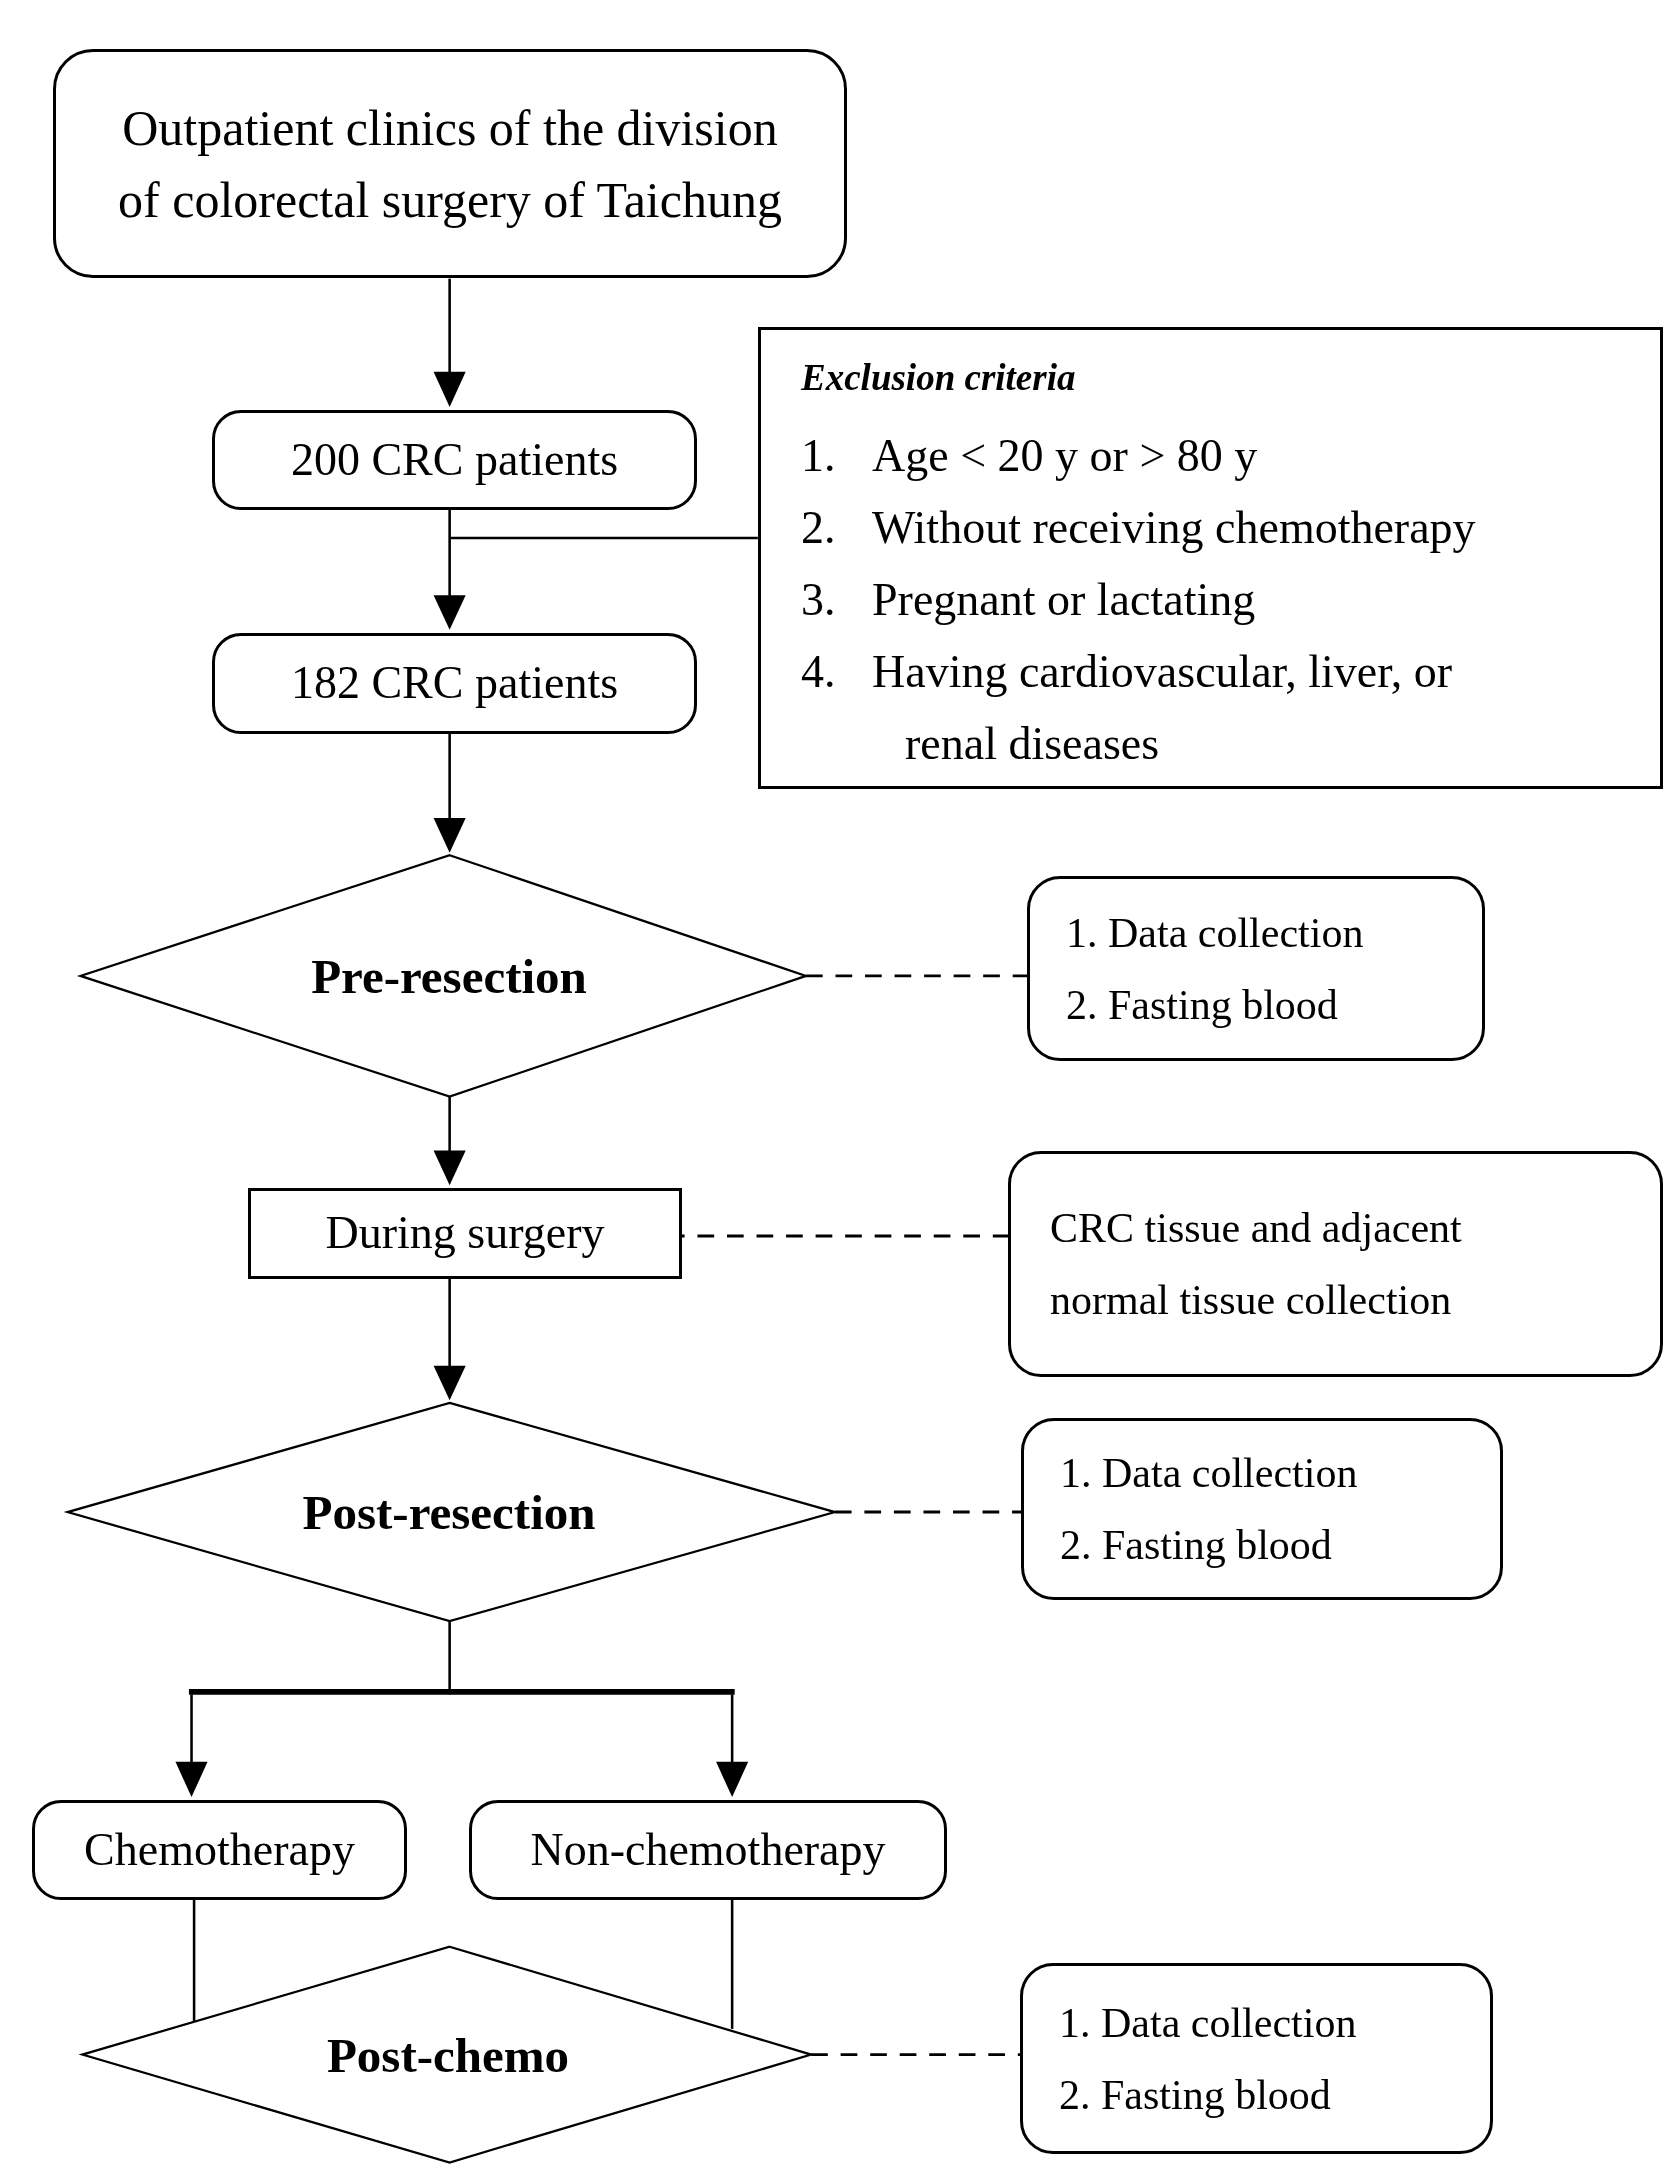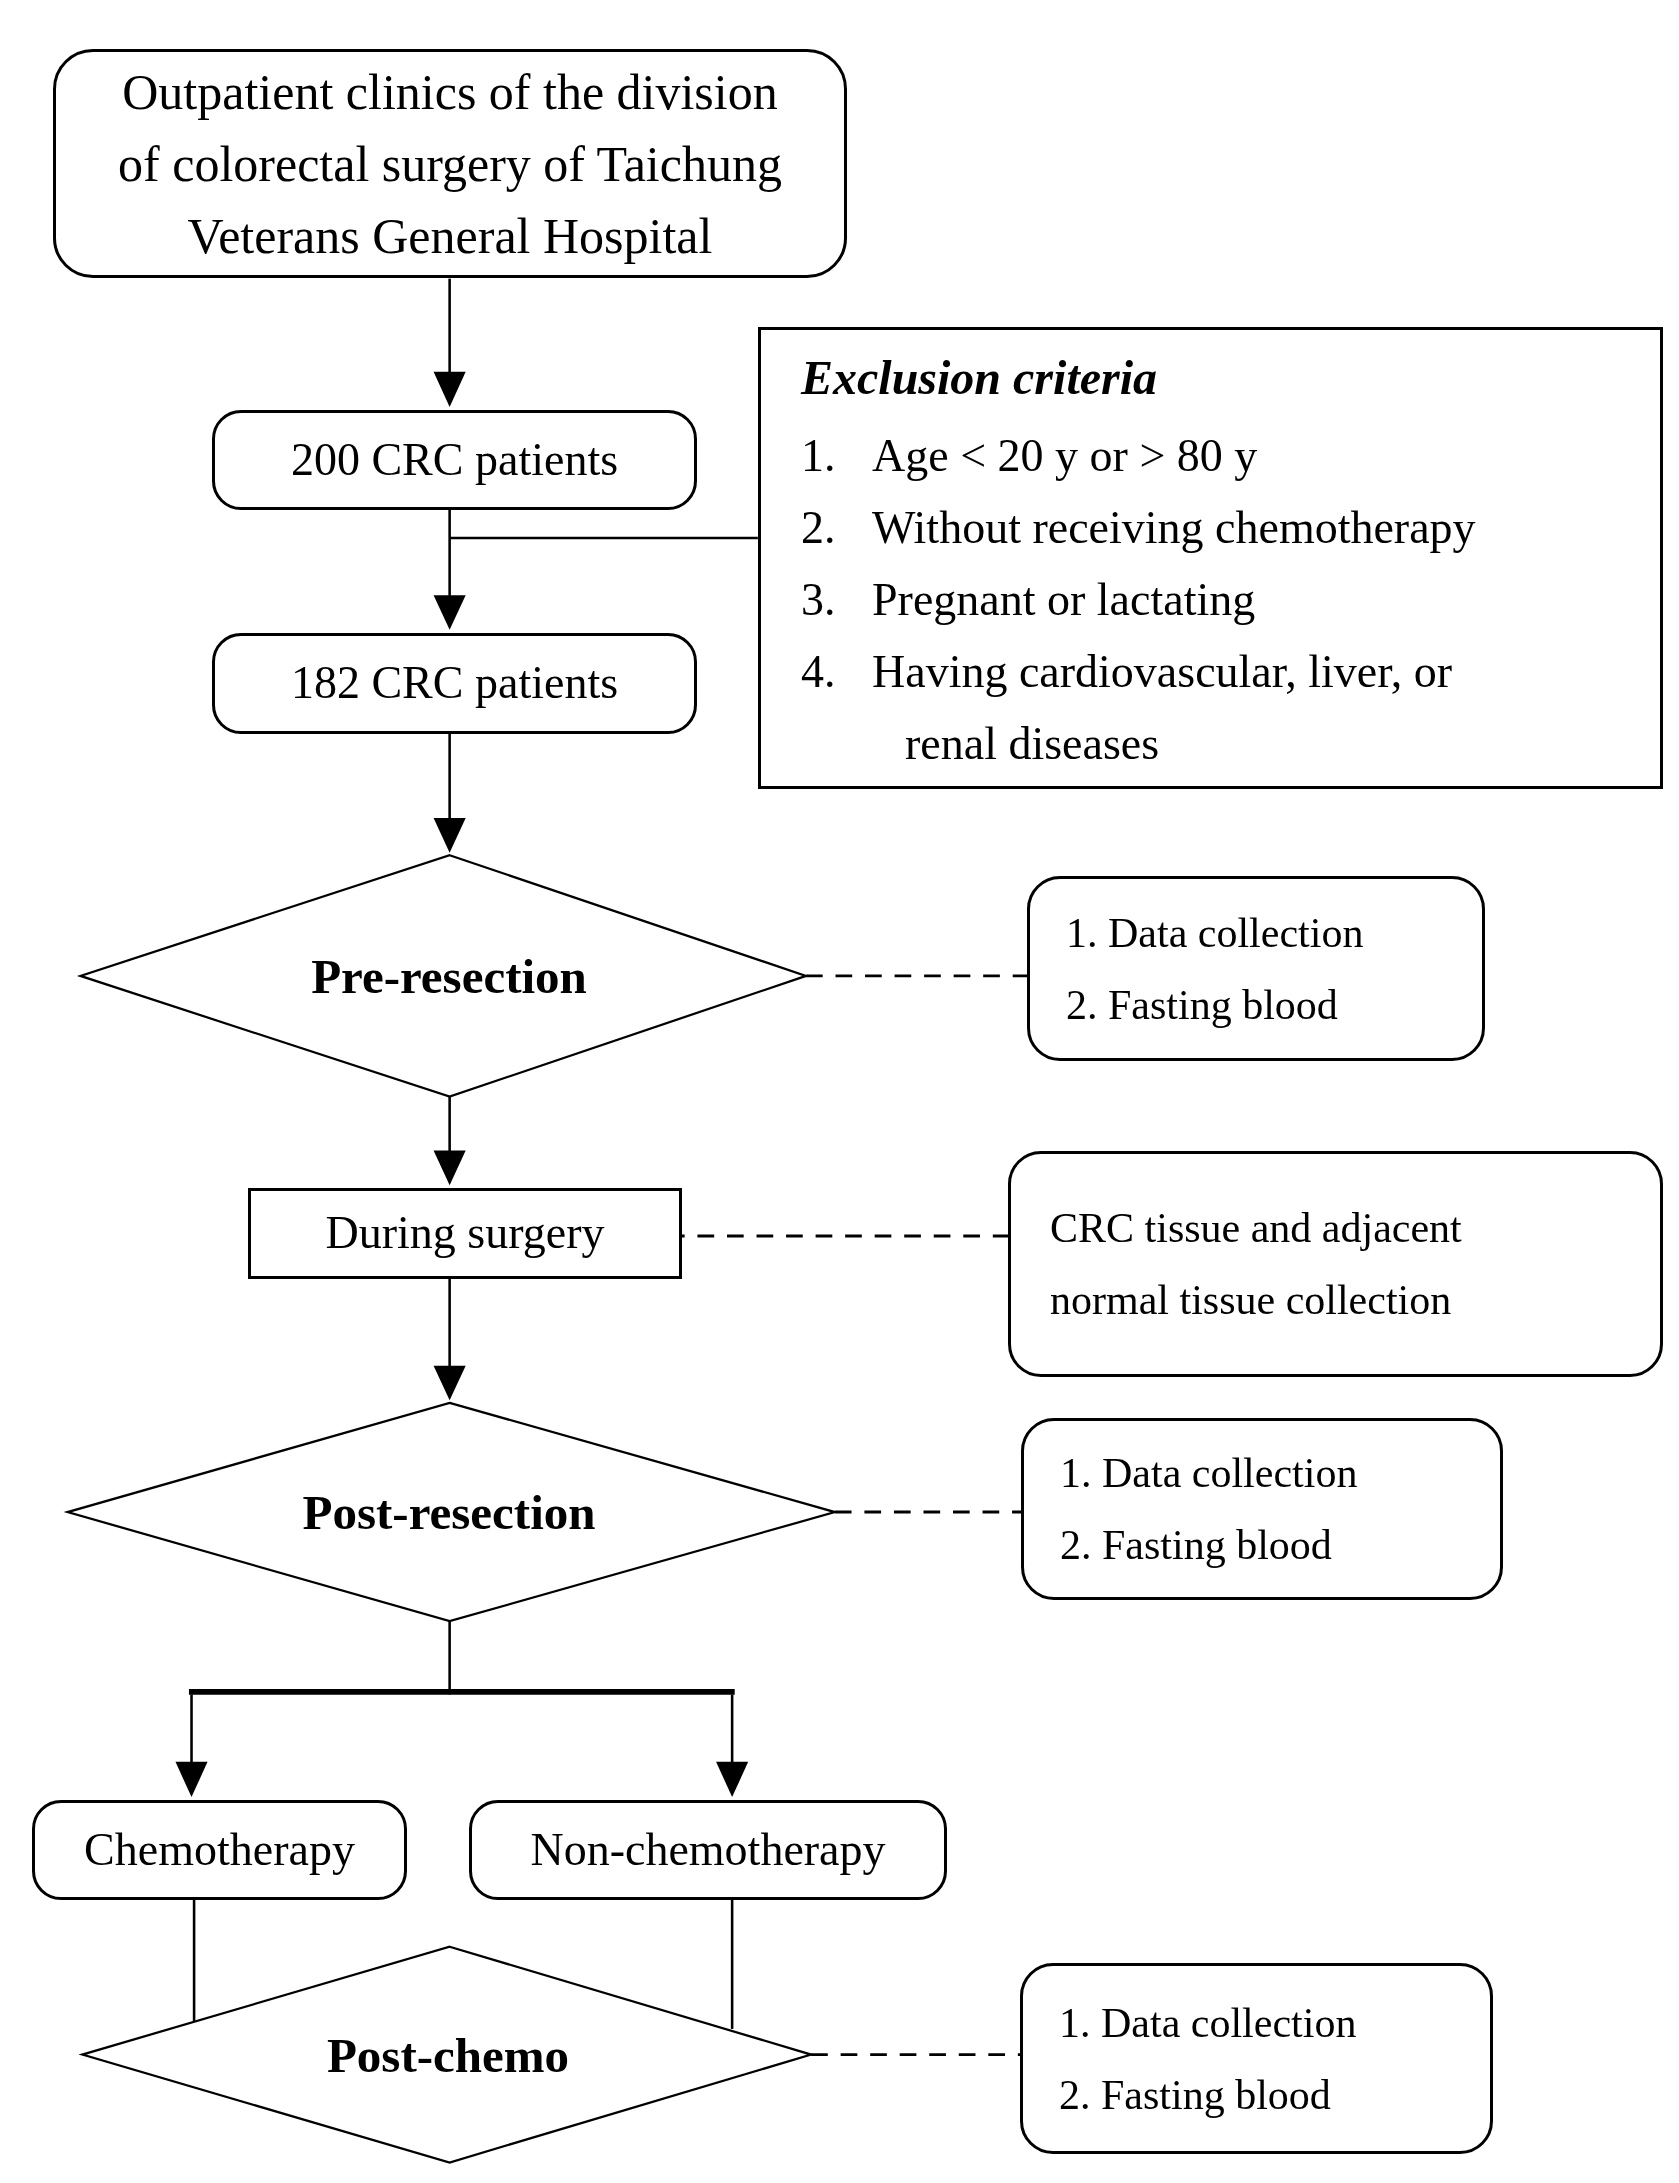--- a/index.html
+++ b/index.html
@@ -32,21 +32,21 @@
     padding-left:36px;font-size:42px;line-height:72px;
   }
   .listbox div{white-space:nowrap;}
   .diamond-label{
     position:absolute;transform:translate(-50%,-50%);
     font-weight:bold;font-size:49px;white-space:nowrap;
   }
   .exclusion{padding:11.6px 19px 0 40px;}
   .xc-title{
     font-weight:bold;font-style:italic;
-    font-size:48px;line-height:71px;margin-bottom:7.7px;
+    font-size:37px;line-height:71px;margin-bottom:7.7px;
     white-space:nowrap;
   }
   .xc-item{display:flex;font-size:46px;line-height:72px;}
   .xc-num{flex:none;width:71px;}
   .xc-body{flex:1;}
   .xc-line{white-space:nowrap;}
   .xc-line2{padding-left:33px;white-space:nowrap;}
 </style>
 </head>
 <body>
@@ -90,21 +90,20 @@
     <line x1="302" y1="2958" x2="302" y2="3150" stroke="#000" stroke-width="4"></line>
     <line x1="1140" y1="2958" x2="1140" y2="3160" stroke="#000" stroke-width="4"></line>
 
     <polygon points="700,3032 1263,3200 700,3368 128,3200" fill="#fff" stroke="#000" stroke-width="3.5"></polygon>
     <line x1="1263" y1="3200" x2="1592" y2="3200" stroke="#000" stroke-width="4.5" stroke-dasharray="26 20"></line>
   </svg>
 
   <div class="node round center" style="left:53px;top:49px;width:794px;height:229px;border-radius:40px;">
     <div class="clinic-text">Outpatient clinics of the division</div>
     <div class="clinic-text">of colorectal surgery of Taichung</div>
-    <div class="clinic-text">Veterans General Hospital</div>
   </div>
 
   <div class="node round center" style="left:212px;top:410px;width:485px;height:100px;border-radius:29px;">
     <div class="label-72">200 CRC patients</div>
   </div>
 
   <div class="node exclusion" style="left:758px;top:327px;width:905px;height:462px;">
     <div class="xc-title">Exclusion criteria</div>
     <div class="xc-item">
       <span class="xc-num">1.</span>

